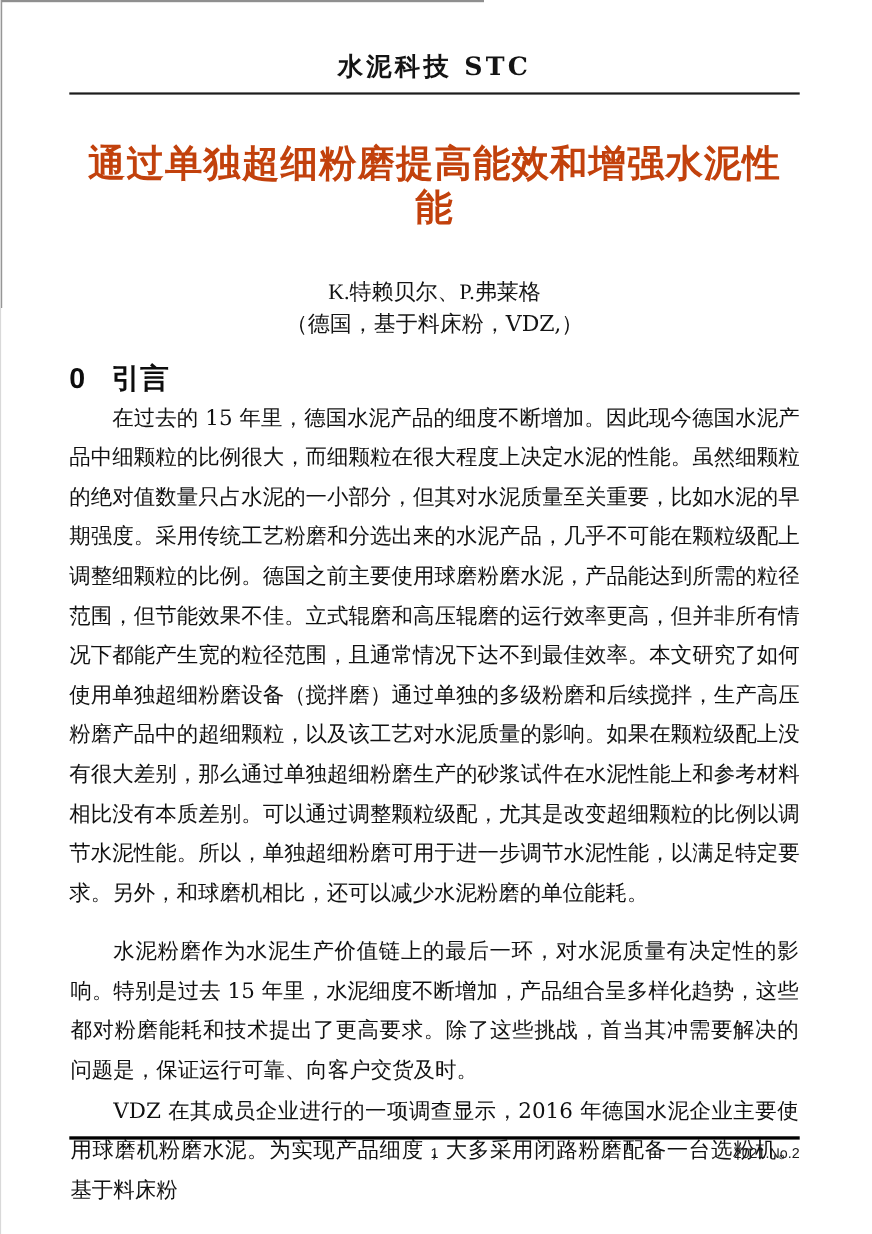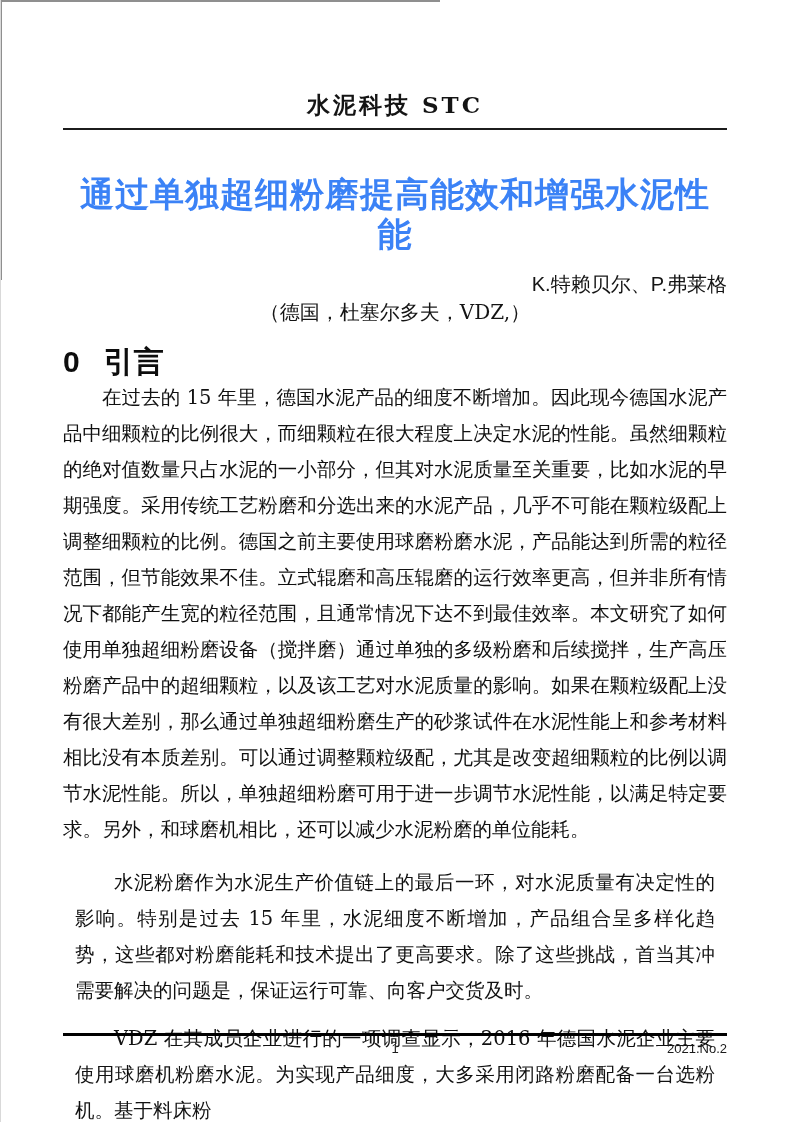--- a/index.html
+++ b/index.html
@@ -29,73 +29,72 @@
 
   .journal {
     padding-top: 47px;
     text-align: center;
     font-family: "DejaVu Serif", "Liberation Serif", serif;
     font-size: 23px;
     line-height: 28px;
     letter-spacing: 3px;
     font-weight: bold;
     color: #141414;
-    margin-top: 44px;
   }
   .header-rule {
     margin-top: 9px;
     height: 2px;
     background: #1c1c1c;
   }
   .title {
     margin: 44px 0 0 0;
-    font-family: Liberation Sans, sans-serif;
+    font-family: Liberation Serif, serif;
     font-weight: bold;
     font-size: 34px;
     line-height: 40px;
     text-align: center;
     letter-spacing: 1px;
-    color: #3b82f6;
+    color: #c2410c;
   }
   .authors {
-    margin-top: 18px;
-    font-family: Liberation Sans, sans-serif;
+    margin-top: 44px;
+    font-family: Liberation Serif, serif;
     font-size: 20px;
     line-height: 25px;
-    text-align: right;
+    text-align: center;
     color: #141414;
   }
   .affiliation {
     margin-top: 3px;
     font-family: "DejaVu Serif", "Liberation Serif", serif;
     font-size: 20px;
     line-height: 25px;
     text-align: center;
     color: #141414;
   }
   .sec-heading {
     margin: 22px 0 0 0;
     font-family: "Liberation Sans", "DejaVu Sans", sans-serif;
     font-weight: bold;
-    font-size: 30px;
+    font-size: 26px;
     line-height: 30px;
     color: #0d0d0d;
   }
   .sec-heading.second { margin-top: 4px; margin-bottom: 4px; }
   .sec-num { display: inline-block; margin-right: 24px; }
   .body-par {
     margin: 3px 0 17px 0;
     font-family: "DejaVu Serif", "Liberation Serif", serif;
     font-size: 19.5px;
     line-height: 36px;
     text-align: justify;
     text-indent: 2em;
     color: #111;
   }
-  .body-par.flush { margin: 12px; }
+  .body-par.flush { margin: 1px; }
   .footer {
     position: absolute;
     left: 63px;
     right: 66px;
     top: 1033px;
   }
   .footer-rule { height: 3px; background: #000; }
   .footer-row {
     position: relative;
     padding-top: 5px;
@@ -116,21 +115,21 @@
   <div class="artifact-left-faint"></div>
 
   <div class="content">
 
     <div class="journal">水泥科技 STC</div>
     <div class="header-rule"></div>
 
     <h1 class="title">通过单独超细粉磨提高能效和增强水泥性能</h1>
 
     <div class="authors">K.特赖贝尔、P.弗莱格</div>
-    <div class="affiliation">（德国，杜塞尔多夫，VDZ,）</div>
+    <div class="affiliation">（德国，基于料床粉，VDZ,）</div>
 
     <h2 class="sec-heading"><span class="sec-num">0</span><span>引言</span></h2>
     <p class="body-par">在过去的 15 年里，德国水泥产品的细度不断增加。因此现今德国水泥产品中细颗粒的比例很大，而细颗粒在很大程度上决定水泥的性能。虽然细颗粒的绝对值数量只占水泥的一小部分，但其对水泥质量至关重要，比如水泥的早期强度。采用传统工艺粉磨和分选出来的水泥产品，几乎不可能在颗粒级配上调整细颗粒的比例。德国之前主要使用球磨粉磨水泥，产品能达到所需的粒径范围，但节能效果不佳。立式辊磨和高压辊磨的运行效率更高，但并非所有情况下都能产生宽的粒径范围，且通常情况下达不到最佳效率。本文研究了如何使用单独超细粉磨设备（搅拌磨）通过单独的多级粉磨和后续搅拌，生产高压粉磨产品中的超细颗粒，以及该工艺对水泥质量的影响。如果在颗粒级配上没有很大差别，那么通过单独超细粉磨生产的砂浆试件在水泥性能上和参考材料相比没有本质差别。可以通过调整颗粒级配，尤其是改变超细颗粒的比例以调节水泥性能。所以，单独超细粉磨可用于进一步调节水泥性能，以满足特定要求。另外，和球磨机相比，还可以减少水泥粉磨的单位能耗。</p>
 
     <p class="body-par flush">水泥粉磨作为水泥生产价值链上的最后一环，对水泥质量有决定性的影响。特别是过去 15 年里，水泥细度不断增加，产品组合呈多样化趋势，这些都对粉磨能耗和技术提出了更高要求。除了这些挑战，首当其冲需要解决的问题是，保证运行可靠、向客户交货及时。</p>
     <p class="body-par flush">VDZ 在其成员企业进行的一项调查显示，2016 年德国水泥企业主要使用球磨机粉磨水泥。为实现产品细度，大多采用闭路粉磨配备一台选粉机。基于料床粉</p>
 
   </div>
 
   <div class="footer">

